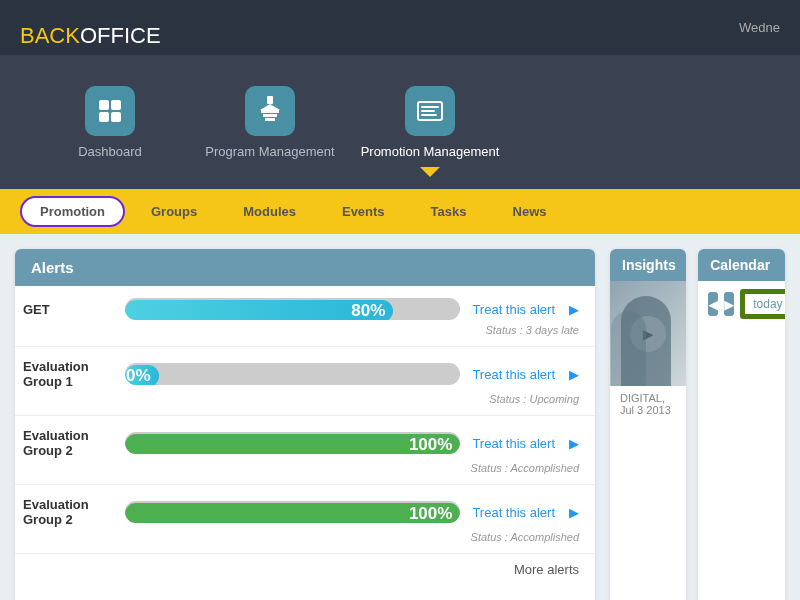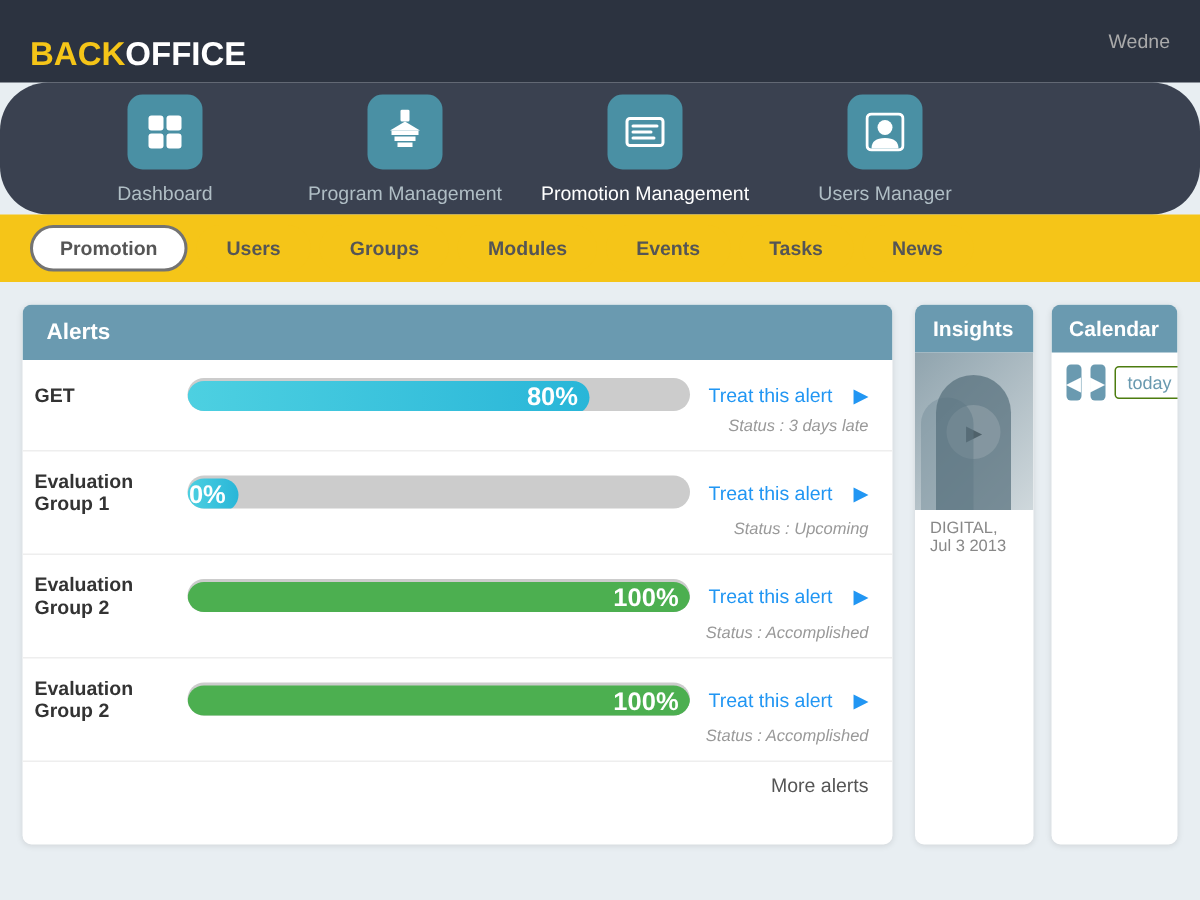--- a/index.html
+++ b/index.html
@@ -7,35 +7,34 @@
 
     
     .header {
       background: #2c3340;
       height: 55px;
       display: flex;
       align-items: center;
       justify-content: space-between;
       padding: 0 20px;
     }
-    .logo { font-size: 22px; font-weight: bold; margin-top: 17px; }
+    .logo { font-size: 22px; font-weight: normal; margin-top: 17px; }
     .logo-back { color: #f5c518; }
     .logo-office { color: #ffffff; }
     .header-date { color: #aaa; font-size: 13px; }
 
     
     .nav {
       background: #3a4150;
-      height: 88px;
+      height: 134px;
       display: flex;
       align-items: center;
       justify-content: flex-start;
       padding: 0 30px;
       gap: 0;
-      border-radius: 32px;
     }
     .nav-item {
       display: flex;
       flex-direction: column;
       align-items: center;
       color: #b0bec5;
       cursor: pointer;
       width: 160px;
       padding: 10px 0;
       font-size: 13px;
@@ -89,21 +88,21 @@
       padding: 6px 18px;
       font-size: 13px;
       font-weight: bold;
       color: #555;
       cursor: pointer;
       border: 2px solid transparent;
     }
     .subnav-btn.active {
       background: white;
       color: #555;
-      border: 2px solid #737373;
+      border: 2px solid #6d28d9;
     }
 
     
     .main {
       display: flex;
       gap: 15px;
       padding: 15px;
       height: calc(600px - 55px - 110px - 45px);
     }
 
@@ -244,21 +243,21 @@
       height: 24px;
       border-radius: 3px;
       cursor: pointer;
       font-size: 13px;
       display: flex;
       align-items: center;
       justify-content: center;
     }
     .cal-today {
       background: none;
-      border: 1px solid #4d7c0f;
+      border: 5px solid #4d7c0f;
       color: #6a9ab0;
       padding: 3px 8px;
       border-radius: 3px;
       cursor: pointer;
       font-size: 12px;
     }
 
     
     .silhouette {
       position: absolute;
@@ -346,35 +345,24 @@
       <svg width="28" height="26" viewBox="0 0 28 26" fill="white">
         <rect x="2" y="4" width="24" height="18" rx="2" fill="none" stroke="white" stroke-width="2"></rect>
         <rect x="5" y="8" width="18" height="2" rx="1"></rect>
         <rect x="5" y="12" width="14" height="2" rx="1"></rect>
         <rect x="5" y="16" width="16" height="2" rx="1"></rect>
       </svg>
     </div>
     <span>Promotion Management</span>
   </div>
 
-  <div class="nav-item">
-    <div class="nav-icon">
-      <svg width="26" height="26" viewBox="0 0 26 26" fill="white">
-        <rect x="1" y="1" width="24" height="24" rx="3" fill="none" stroke="white" stroke-width="2"></rect>
-        <circle cx="13" cy="10" r="5"></circle>
-        <path d="M4 24 Q4 17 13 17 Q22 17 22 24"></path>
-      </svg>
-    </div>
-    <span>Users Manager</span>
-  </div>
 </div>
 
 <div class="subnav">
   <button class="subnav-btn active">Promotion</button>
-  <button class="subnav-btn">Users</button>
   <button class="subnav-btn">Groups</button>
   <button class="subnav-btn">Modules</button>
   <button class="subnav-btn">Events</button>
   <button class="subnav-btn">Tasks</button>
   <button class="subnav-btn">News</button>
 </div>
 
 <div class="main">
 
   <div class="alerts-panel">

